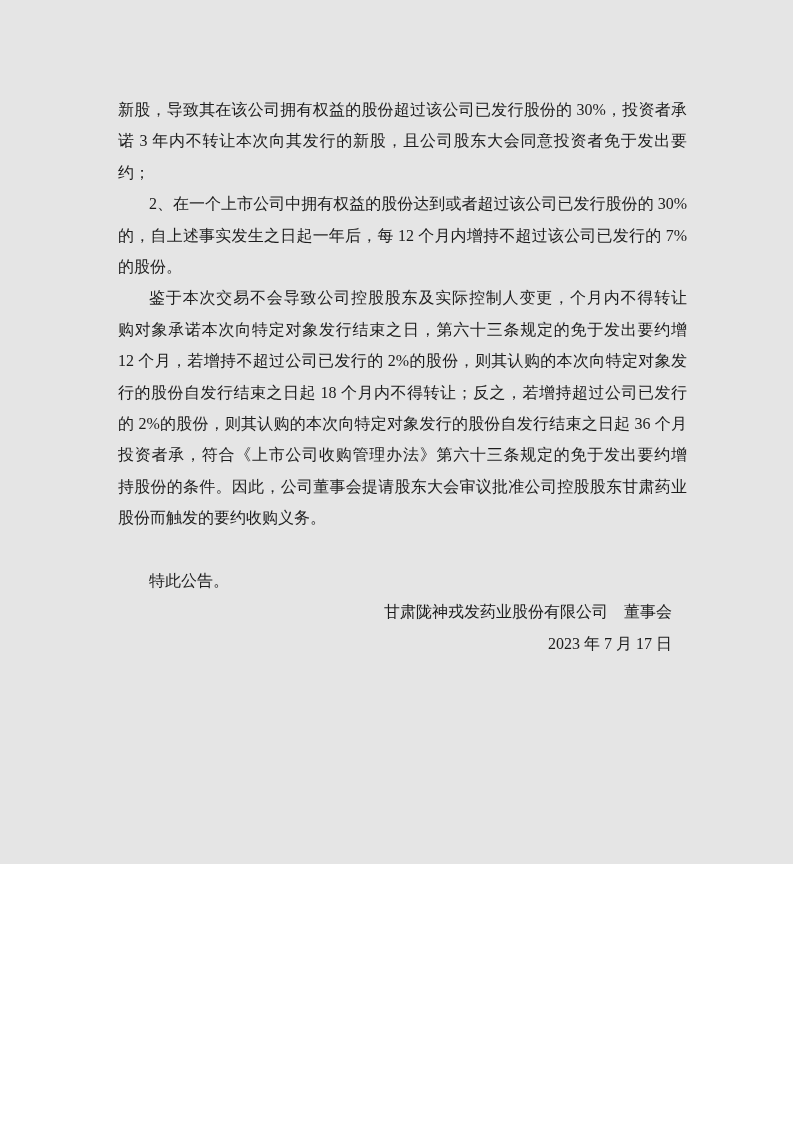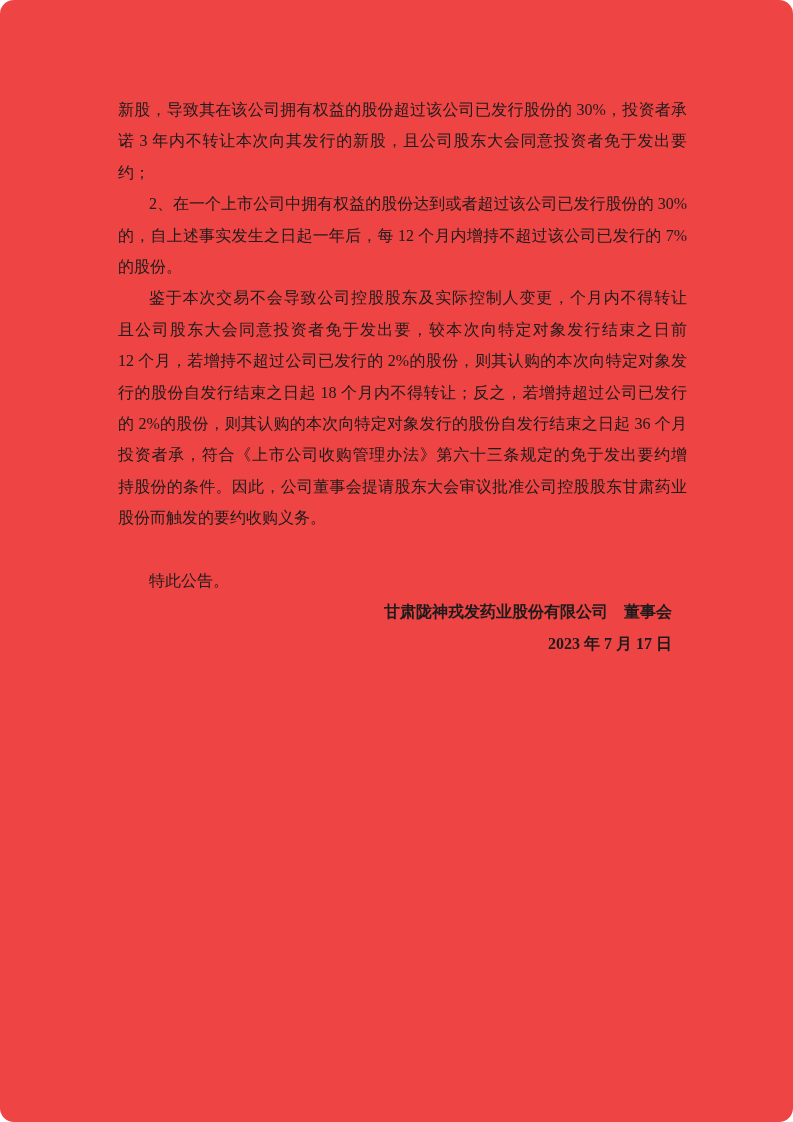--- a/index.html
+++ b/index.html
@@ -3,24 +3,23 @@
 <meta charset="utf-8">
 <style>
   html, body {
     margin: 0;
     padding: 0;
     background: #ffffff;
   }
   .page {
     position: relative;
     width: 793px;
-    height: 1122px;
-    background: #ef4444;
+    height: 864px;
+    background: #e5e5e5;
     overflow: hidden;
-    border-radius: 14px;
   }
   .text-block {
     position: absolute;
     left: 118px;
     top: 94px;
     width: 569px;
     font-family: "Liberation Serif", "DejaVu Serif", serif;
     font-size: 16px;
     line-height: 31.4px;
     color: #1c1c1c;
@@ -46,42 +45,41 @@
   .line.indent {
     text-indent: 31px;
     text-align: center;
   }
   .line.right {
     white-space: normal;
     text-align: right;
     text-align-last: right;
     padding-right: 15px;
     box-sizing: border-box;
-    font-weight: bold;
   }
   .spacer {
     height: 31.4px;
   }
 </style>
 </head>
 <body>
 
 <div class="page">
   <div class="text-block">
 
     <div class="line j">新股，导致其在该公司拥有权益的股份超过该公司已发行股份的 30%，投资者承</div>
     <div class="line j">诺 3 年内不转让本次向其发行的新股，且公司股东大会同意投资者免于发出要</div>
     <div class="line last">约；</div>
 
     <div class="line j indent">2、在一个上市公司中拥有权益的股份达到或者超过该公司已发行股份的 30%</div>
     <div class="line j">的，自上述事实发生之日起一年后，每 12 个月内增持不超过该公司已发行的 7%</div>
     <div class="line last">的股份。</div>
 
     <div class="line j indent">鉴于本次交易不会导致公司控股股东及实际控制人变更，个月内不得转让</div>
-    <div class="line j">且公司股东大会同意投资者免于发出要，较本次向特定对象发行结束之日前</div>
+    <div class="line j">购对象承诺本次向特定对象发行结束之日，第六十三条规定的免于发出要约增</div>
     <div class="line j">12 个月，若增持不超过公司已发行的 2%的股份，则其认购的本次向特定对象发</div>
     <div class="line j">行的股份自发行结束之日起 18 个月内不得转让；反之，若增持超过公司已发行</div>
     <div class="line j">的 2%的股份，则其认购的本次向特定对象发行的股份自发行结束之日起 36 个月</div>
     <div class="line j">投资者承，符合《上市公司收购管理办法》第六十三条规定的免于发出要约增</div>
     <div class="line j">持股份的条件。因此，公司董事会提请股东大会审议批准公司控股股东甘肃药业</div>
     <div class="line last">股份而触发的要约收购义务。</div>
 
     <div class="spacer"></div>
 
     <div class="line last indent">特此公告。</div>

